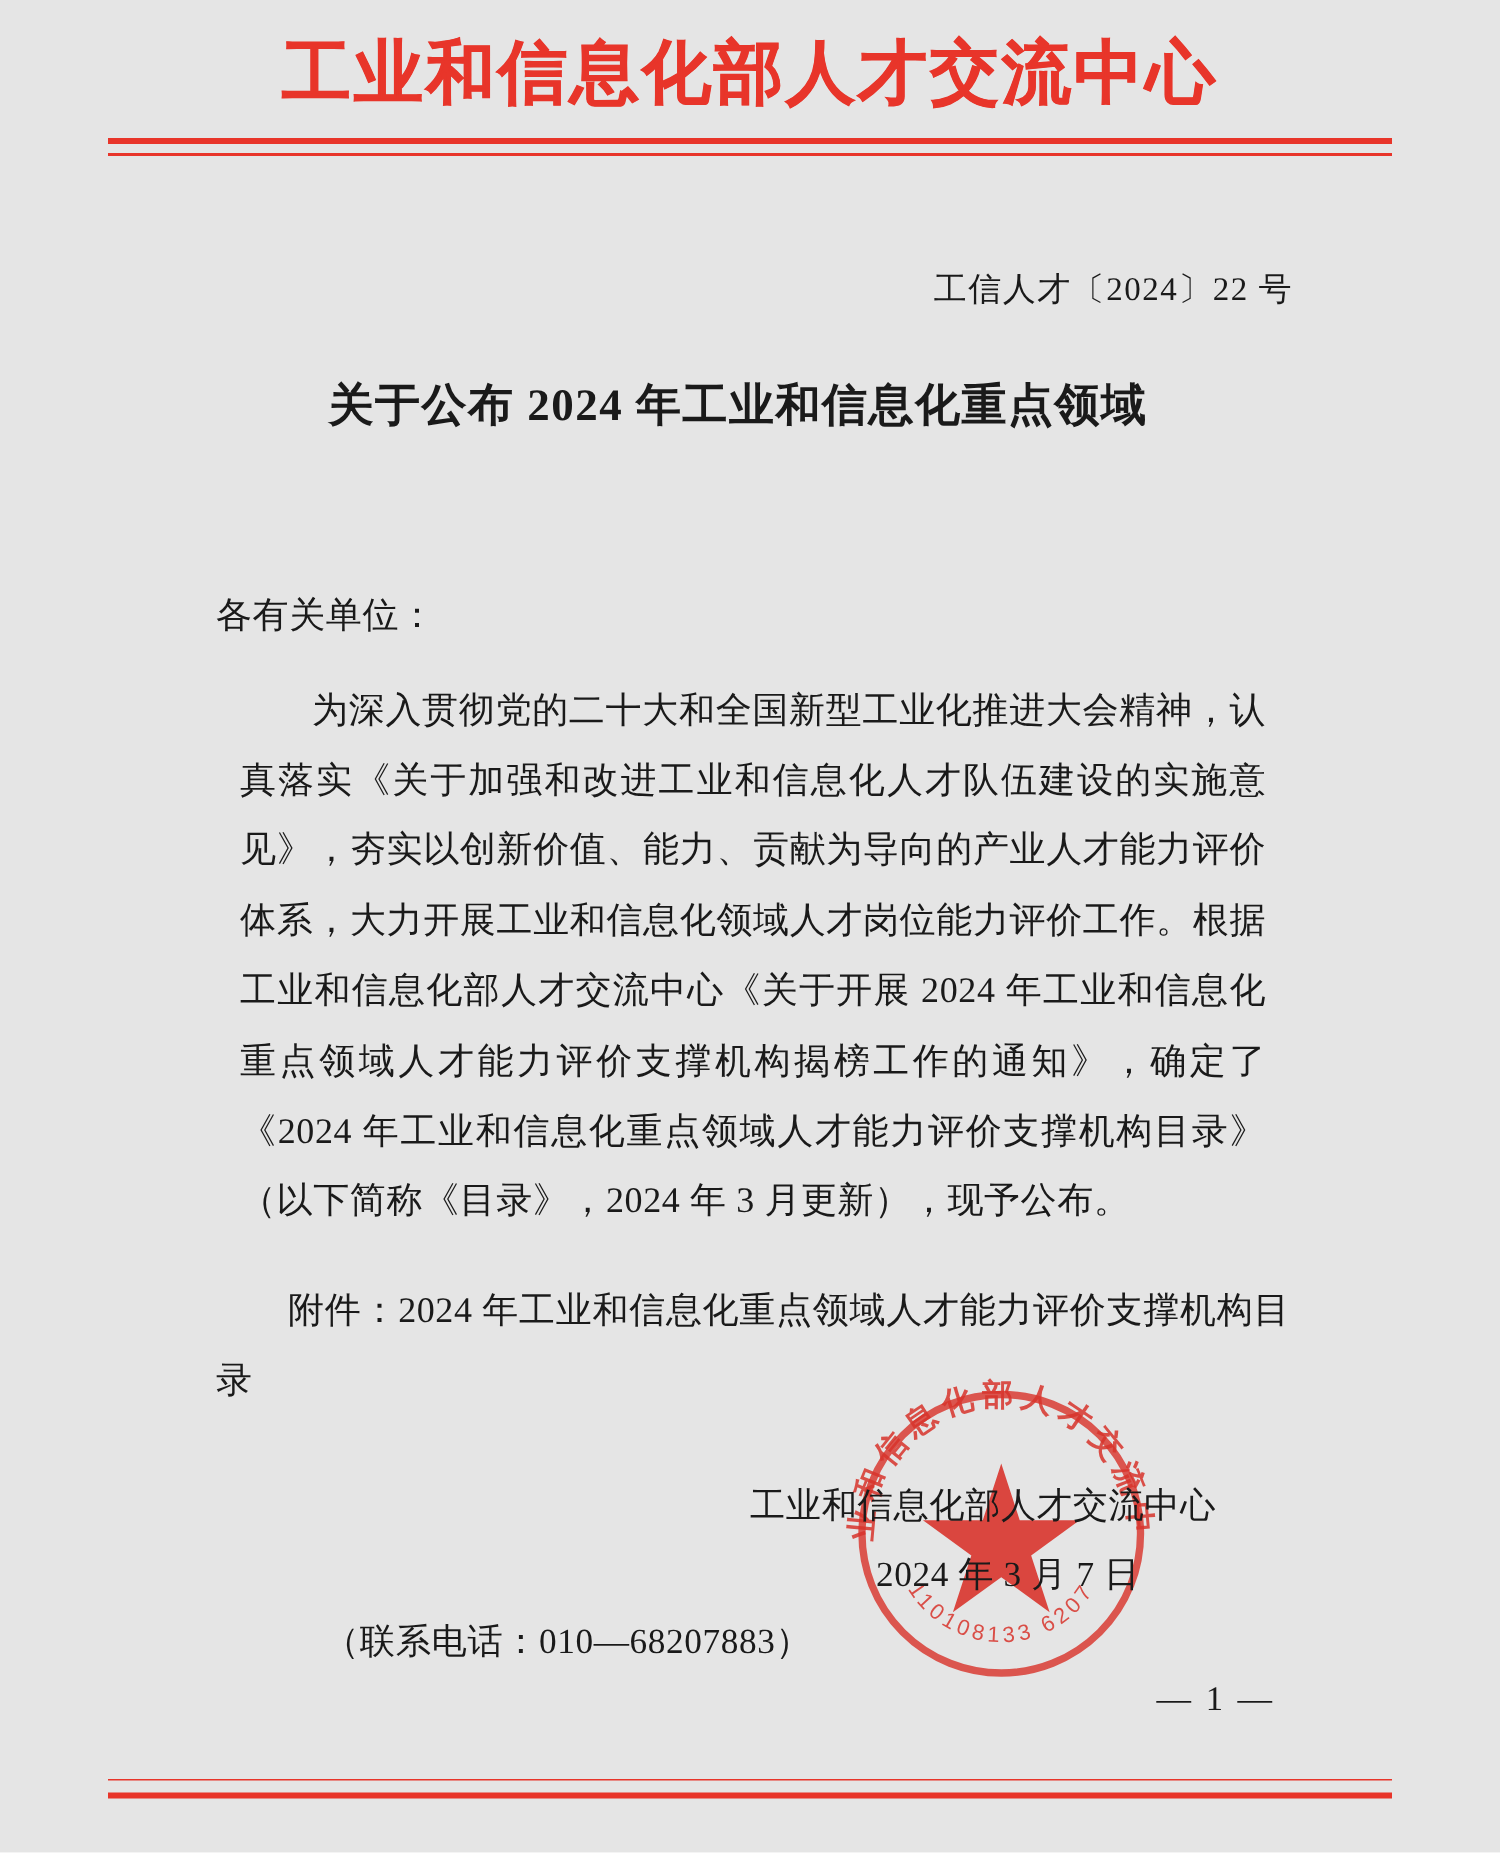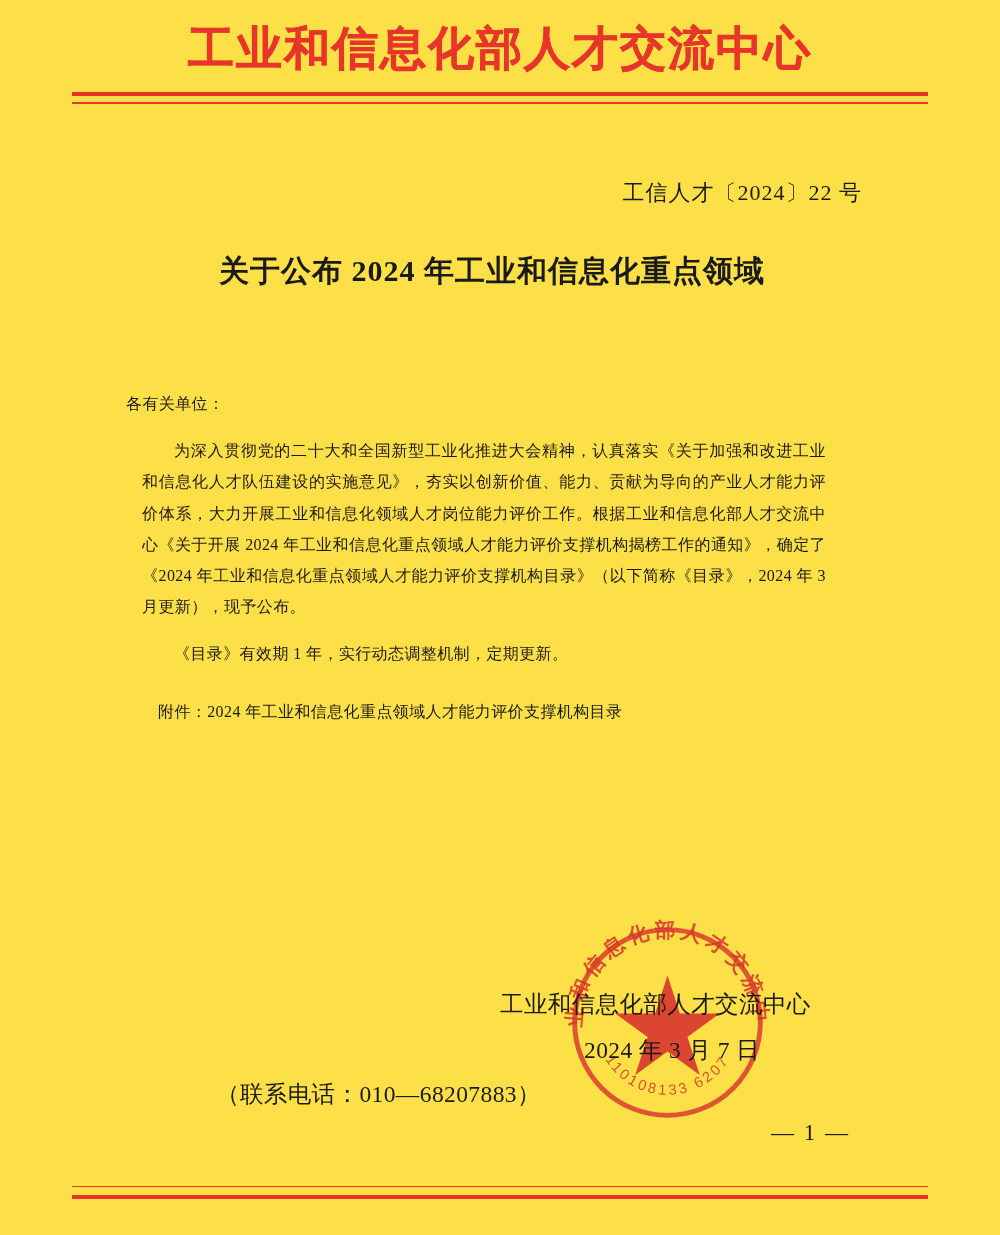--- a/index.html
+++ b/index.html
@@ -4,21 +4,21 @@
 <style>
   html, body {
     margin: 0;
     padding: 0;
     background: #ffffff;
   }
   .page {
     position: relative;
     width: 1000px;
     height: 1235px;
-    background: #fde047;
+    background: #e5e5e5;
     font-family: "Liberation Serif", "DejaVu Serif", serif;
     color: #1a1a1a;
     overflow: hidden;
   }
 
   
   .letterhead {
     position: absolute;
     top: 18px;
     left: 0;
@@ -74,23 +74,23 @@
   }
   .doc-title .line {
     display: block;
     white-space: nowrap;
   }
 
   
   .body {
     position: absolute;
     top: 388px;
-    left: 126px;
+    left: 144px;
     width: 716px;
-    font-size: 16px;
+    font-size: 24px;
     line-height: 1.95;
     letter-spacing: 0.4px;
     text-align: justify;
   }
   .salutation { margin: 0 0 2px 0; }
   .para {
     margin: 16px;
     text-indent: 2em;
   }
   .attachment {
@@ -172,21 +172,20 @@
 
   <div class="doc-number">工信人才〔2024〕22 号</div>
 
   <div class="doc-title">
     <span class="line">关于公布 2024 年工业和信息化重点领域</span>
   </div>
 
   <div class="body">
     <p class="salutation">各有关单位：</p>
     <p class="para">为深入贯彻党的二十大和全国新型工业化推进大会精神，认真落实《关于加强和改进工业和信息化人才队伍建设的实施意见》，夯实以创新价值、能力、贡献为导向的产业人才能力评价体系，大力开展工业和信息化领域人才岗位能力评价工作。根据工业和信息化部人才交流中心《关于开展 2024 年工业和信息化重点领域人才能力评价支撑机构揭榜工作的通知》，确定了《2024 年工业和信息化重点领域人才能力评价支撑机构目录》（以下简称《目录》，2024 年 3 月更新），现予公布。</p>
-    <p class="para">《目录》有效期 1 年，实行动态调整机制，定期更新。</p>
     <p class="attachment">附件：2024 年工业和信息化重点领域人才能力评价支撑机构目录</p>
   </div>
 
   <div class="seal">
     <svg viewBox="0 0 220 220" width="215" height="215" aria-hidden="true">
       <defs>
         <path id="sealArcTop" d="M 22,110 A 88,88 0 0 1 198,110"></path>
         <path id="sealArcBottom" d="M 36,110 A 74,74 0 0 0 184,110"></path>
       </defs>
       <circle cx="110" cy="110" r="95" fill="none" stroke="#d8342c" stroke-width="5" opacity="0.82"></circle>

